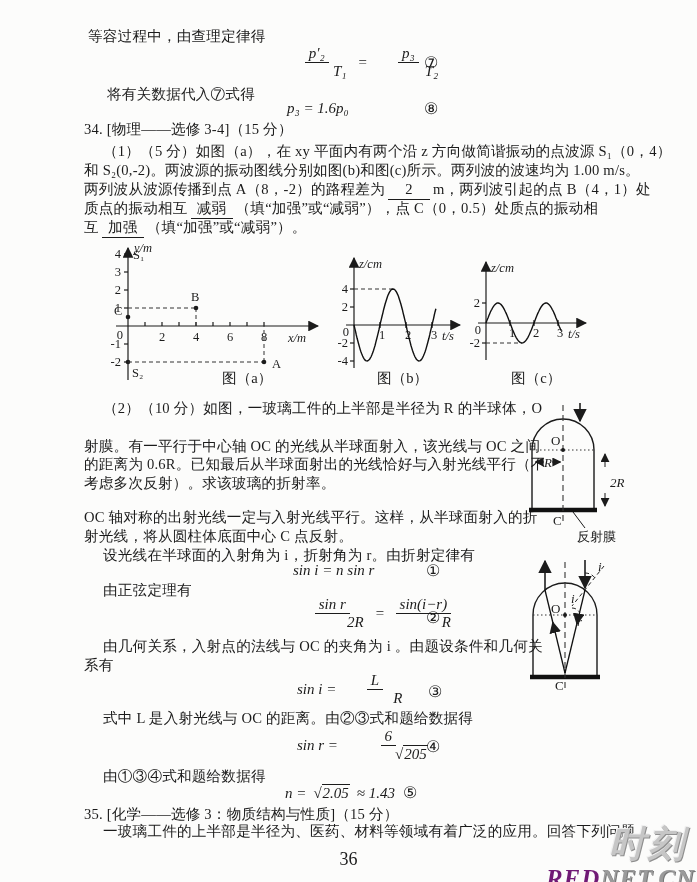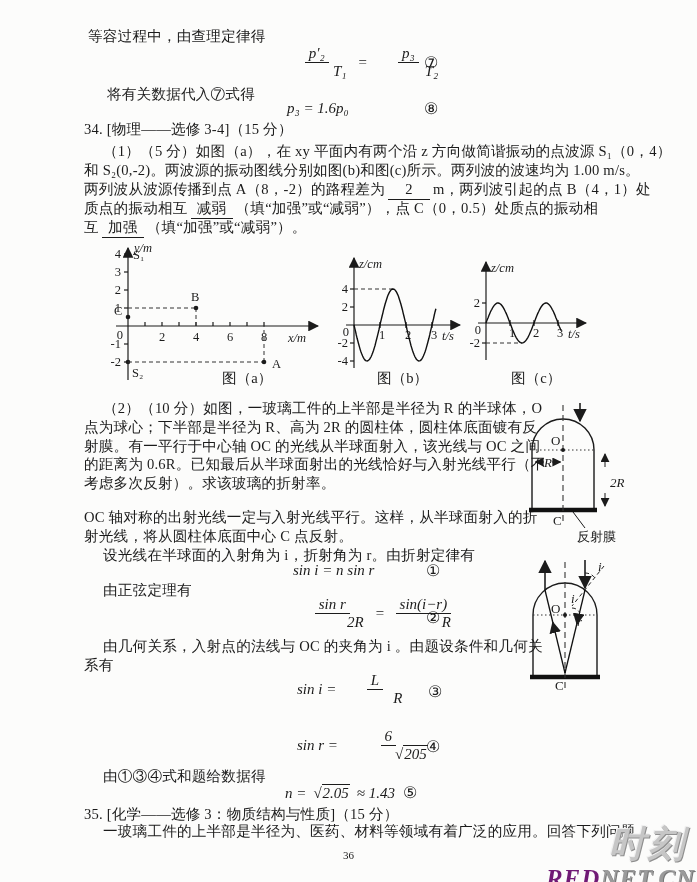--- a/index.html
+++ b/index.html
@@ -9,21 +9,21 @@
   .blank{display:inline-block;min-width:30px;border-bottom:1.2px solid #1b1b1b;text-align:center;
          padding:0 6px;margin:0 3px;}
   .eqrow{position:absolute;display:flex;align-items:center;gap:7px;font-size:15px;font-style:italic;}
   .frac{display:inline-flex;flex-direction:column;align-items:center;line-height:1.15;}
   .frac .num{padding:0 4px;border-bottom:1px solid #1b1b1b;}
   .frac .den{padding:0 4px;margin-left:46px;}
   .sqrt{white-space:nowrap;}
   .sqrt .rad{border-top:1.2px solid #1b1b1b;padding:0 1px;}
   .tag{position:absolute;font-size:16px;}
   .caption{position:absolute;font-size:14.6px;}
-  .pagenum{position:absolute;left:0;width:100%;text-align:center;font-size:11px;}
+  .pagenum{position:absolute;left:0;width:100%;text-align:center;font-size:18px;}
   svg{position:absolute;overflow:visible;}
   svg text{font-family:"Liberation Serif","DejaVu Serif",serif;font-size:12.5px;fill:#1b1b1b;}
   .dlabel{font-size:13px;}
   .it{font-style:italic;}
   .ax{stroke:#1b1b1b;stroke-width:1.2;}
   .thin{stroke:#1b1b1b;stroke-width:1;}
   .dash{stroke:#333;stroke-width:1;stroke-dasharray:4 3;fill:none;}
   .dashthin{stroke:#222;stroke-width:1;stroke-dasharray:4 3;fill:none;}
   .dashline{stroke:#333;stroke-width:1.1;stroke-dasharray:6 4;}
   .dotline{stroke:#333;stroke-width:1;stroke-dasharray:1.5 2.5;}
@@ -170,21 +170,20 @@
       <line x1="98" y1="76" x2="98" y2="70" class="ax"></line>
       <text x="100" y="87" text-anchor="middle">3</text>
       <line x1="26" y1="93" x2="62" y2="93" class="dash"></line>
       <path d="M26,73 L26.7,71.1 L27.4,69.3 L28.2,67.4 L28.9,65.6 L29.6,63.9 L30.3,62.3 L31.0,60.7 L31.8,59.3 L32.5,58.0 L33.2,56.8 L33.9,55.8 L34.6,54.9 L35.4,54.2 L36.1,53.6 L36.8,53.2 L37.5,53.0 L38.2,53.0 L39.0,53.2 L39.7,53.5 L40.4,54.0 L41.1,54.6 L41.8,55.5 L42.6,56.5 L43.3,57.6 L44.0,58.9 L44.7,60.3 L45.4,61.8 L46.2,63.4 L46.9,65.1 L47.6,66.8 L48.3,68.6 L49.0,70.5 L49.8,72.4 L50.5,74.3 L51.2,76.1 L51.9,78.0 L52.6,79.8 L53.4,81.5 L54.1,83.2 L54.8,84.8 L55.5,86.2 L56.2,87.6 L57.0,88.8 L57.7,89.9 L58.4,90.8 L59.1,91.6 L59.8,92.2 L60.6,92.6 L61.3,92.9 L62.0,93.0 L62.7,92.9 L63.4,92.6 L64.2,92.2 L64.9,91.6 L65.6,90.8 L66.3,89.9 L67.0,88.8 L67.8,87.6 L68.5,86.2 L69.2,84.8 L69.9,83.2 L70.6,81.5 L71.4,79.8 L72.1,78.0 L72.8,76.1 L73.5,74.3 L74.2,72.4 L75.0,70.5 L75.7,68.6 L76.4,66.8 L77.1,65.1 L77.8,63.4 L78.6,61.8 L79.3,60.3 L80.0,58.9 L80.7,57.6 L81.4,56.5 L82.2,55.5 L82.9,54.6 L83.6,54.0 L84.3,53.5 L85.0,53.2 L85.8,53.0 L86.5,53.0 L87.2,53.2 L87.9,53.6 L88.6,54.2 L89.4,54.9 L90.1,55.8 L90.8,56.8 L91.5,58.0 L92.2,59.3 L93.0,60.7 L93.7,62.3 L94.4,63.9 L95.1,65.6 L95.8,67.4 L96.6,69.3 L97.3,71.1 L98.0,73.0 L98.7,74.9 L99.4,76.7 L100.2,78.6 L100.9,80.4" class="curve"></path>
     </svg>
   <div class="caption" style="left:222px;top:369px">图（a）</div>
   <div class="caption" style="left:377px;top:369px">图（b）</div>
   <div class="caption" style="left:511px;top:369px">图（c）</div>
 
   <div class="tline" style="left:103px;top:399px">（2）（10 分）如图，一玻璃工件的上半部是半径为 R 的半球体，O</div>
-  <div class="tline" style="left:84px;top:418px">点为球心；下半部是半径为 R、高为 2R 的圆柱体，圆柱体底面镀有反</div>
   <div class="tline" style="left:84px;top:437px">射膜。有一平行于中心轴 OC 的光线从半球面射入，该光线与 OC 之间</div>
   <div class="tline" style="left:84px;top:455px">的距离为 0.6R。已知最后从半球面射出的光线恰好与入射光线平行（不</div>
   <div class="tline" style="left:84px;top:474px">考虑多次反射）。求该玻璃的折射率。</div>
 
   <div class="tline" style="left:84px;top:527px">射光线，将从圆柱体底面中心 C 点反射。</div>
   <div class="tline" style="left:84px;top:508px">OC 轴对称的出射光线一定与入射光线平行。这样，从半球面射入的折</div>
   <div class="tline" style="left:103px;top:546px">设光线在半球面的入射角为 i，折射角为 r。由折射定律有</div>
 
   <div class="eqrow" style="left:293px;top:562px">
     <span>sin i = n sin r</span>
@@ -211,20 +210,21 @@
 
   <div class="eqrow" style="left:297px;top:672px">
     <span>sin i =</span>
     <span class="frac">
         <span class="num">L</span>
         <span class="den">R</span>
       </span>
   </div>
   <div class="tag" style="left:428px;top:682px">③</div>
 
+  <div class="tline" style="left:103px;top:709px">式中 L 是入射光线与 OC 的距离。由②③式和题给数据得</div>
 
   <div class="eqrow" style="left:297px;top:728px">
     <span>sin r =</span>
     <span class="frac">
       <span class="num">6</span>
       <span class="den"><span class="sqrt">√<span class="rad">205</span></span></span>
     </span>
   </div>
   <div class="tag" style="left:426px;top:737px">④</div>
 

